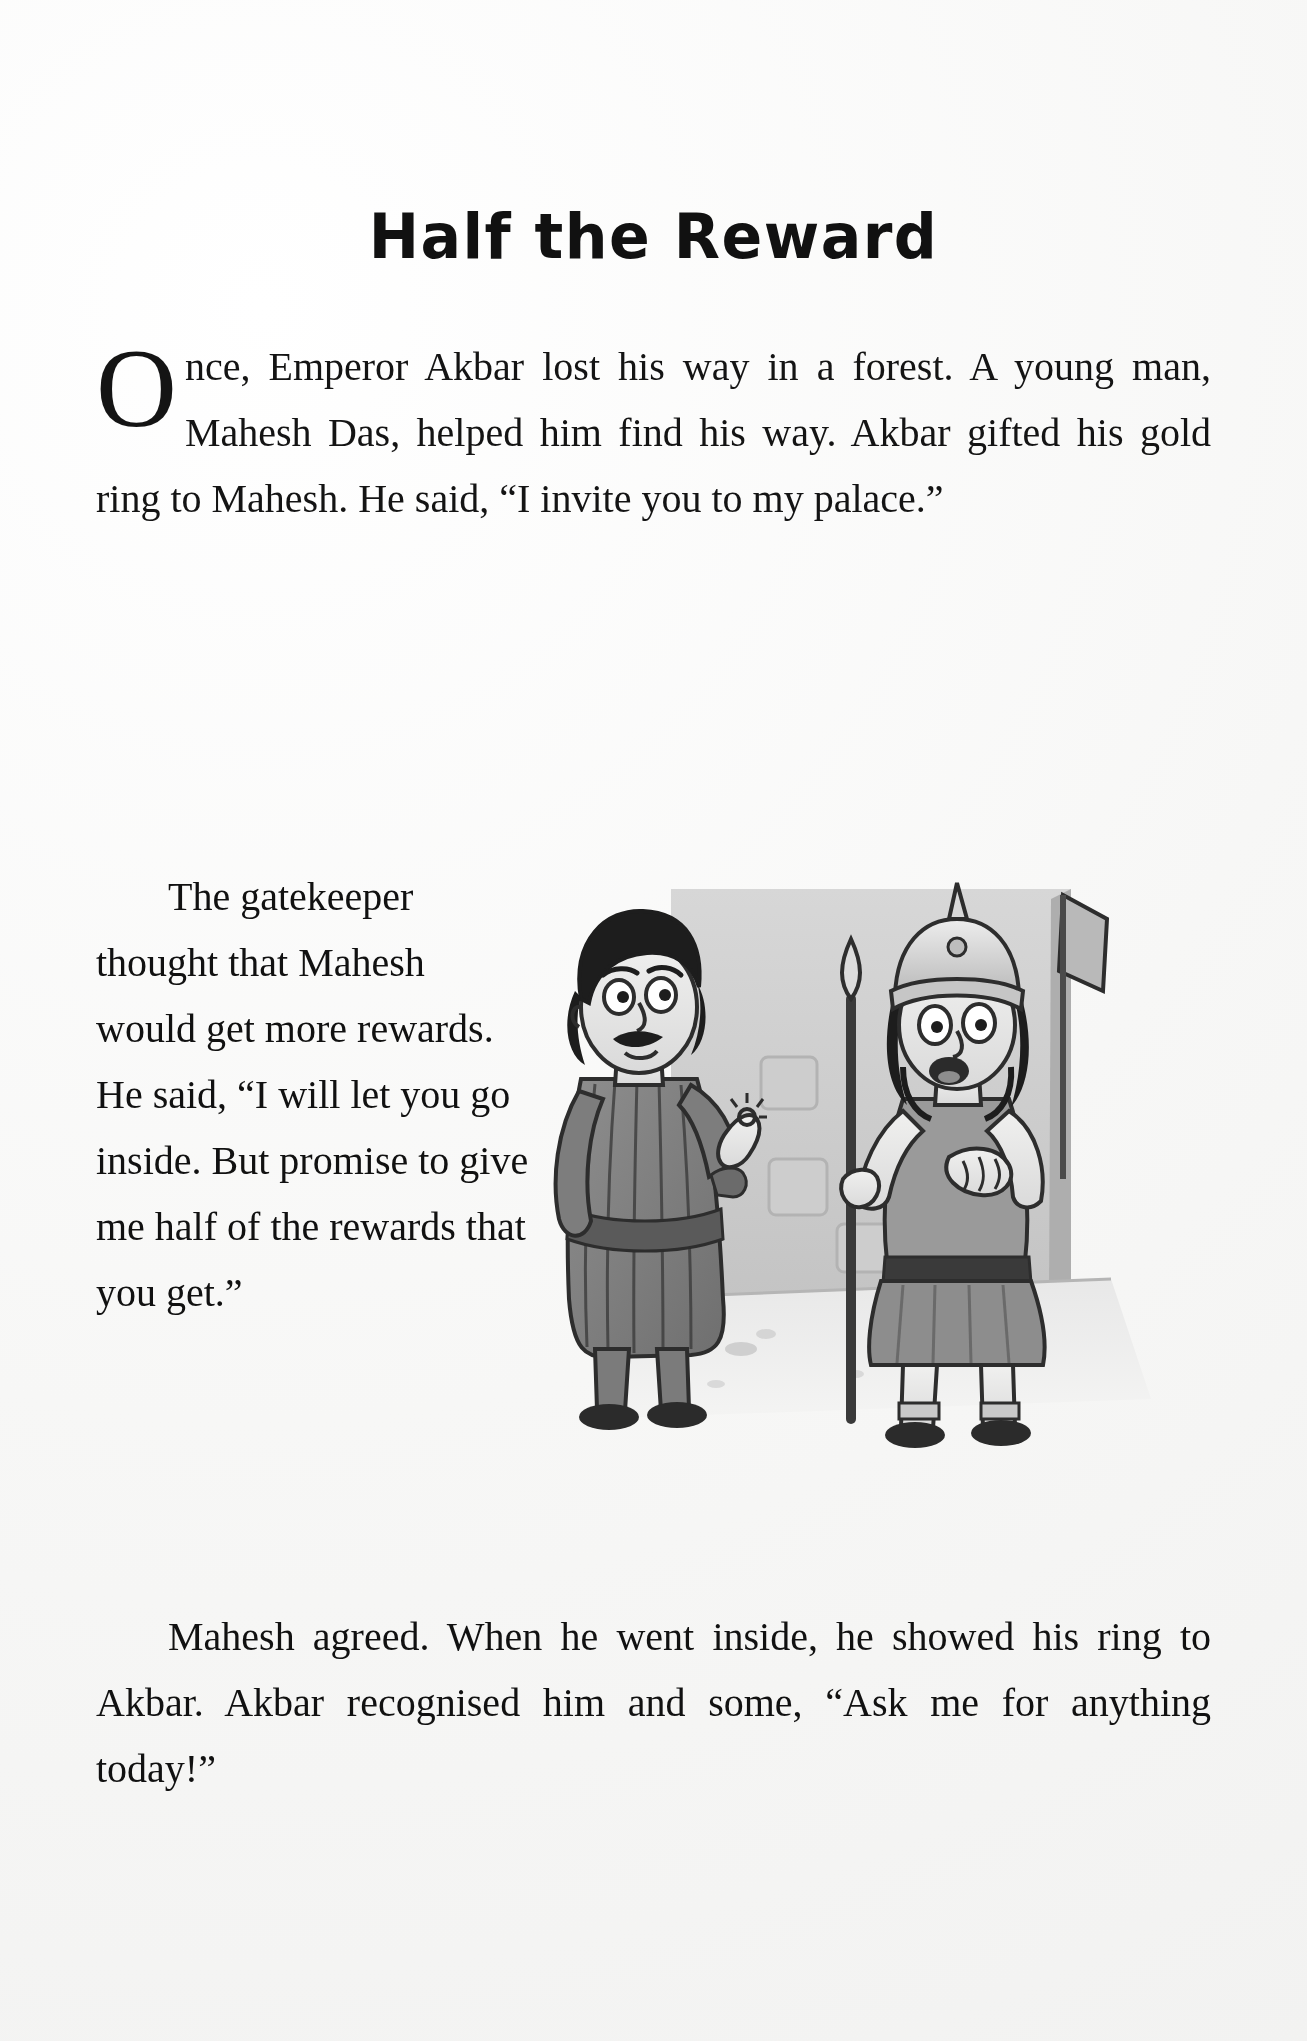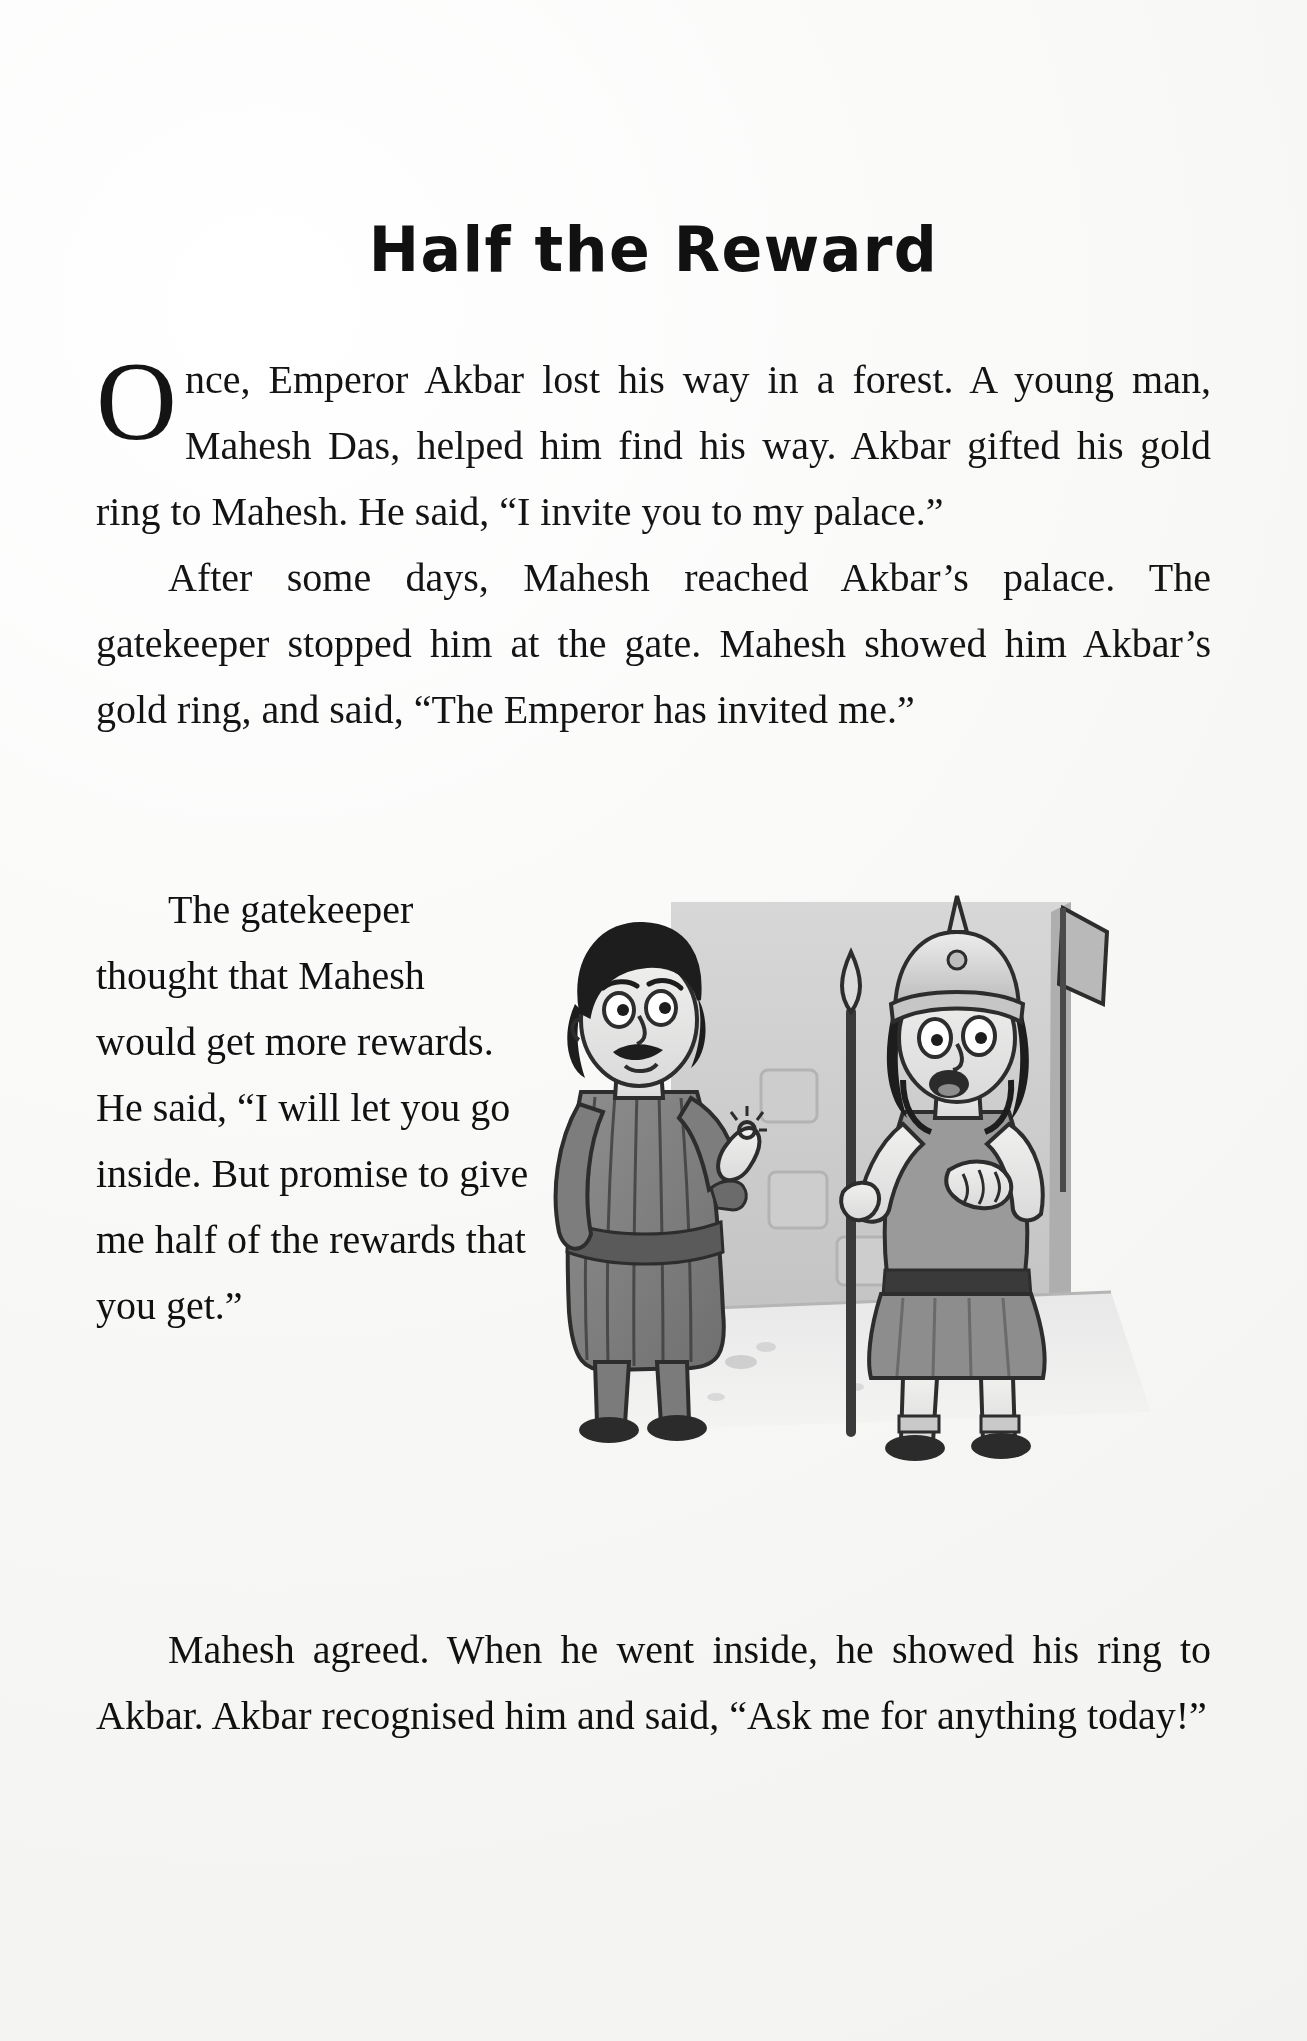--- a/index.html
+++ b/index.html
@@ -20,21 +20,21 @@
     position: absolute;
     inset: 0;
     background: #fbfbfa;
     background-image:
       radial-gradient(circle at 20% 15%, #ffffff 0%, #f7f7f6 55%, #f2f2f1 100%);
   }
 
   .page-inner {
     position: absolute;
     left: 96px;
-    top: 17px;
+    top: 4px;
     width: 1115px;
     height: 1775px;
   }
 
   
   .story-title {
     position: absolute;
     left: 0;
     top: 196px;
     width: 1115px;
@@ -128,30 +128,29 @@
 </head>
 <body>
 
 <div class="page">
   <div class="page-inner">
 
     <div class="story-title">Half the Reward</div>
 
     <div class="body-text">
       <p class="para first"><span class="dropcap">O</span><span>nce, Emperor Akbar lost his way in a forest. A young man, Mahesh Das, helped him find his way. Akbar gifted his gold ring to Mahesh. He said, “I invite you to my palace.”</span></p>
-      <p class="para">After some days, Mahesh reached Akbar’s palace. The gatekeeper stopped him at the gate. Mahesh showed him Akbar’s gold ring, and said, “The Emperor has invited me.”</p>
     </div>
 
     <div class="wrap-block">
       <div class="float-art"></div>
       <p class="wrap-para">The gatekeeper thought that Mahesh would get more rewards. He said, “I will let you go inside. But promise to give me half of the rewards that you get.”</p>
     </div>
 
     <div class="tail-text">
-      <p>Mahesh agreed. When he went inside, he showed his ring to Akbar. Akbar recognised him and said, “Ask me for anything today!”</p>
+      <p>Mahesh agreed. When he went inside, he showed his ring to Akbar. Akbar recognised him and some, “Ask me for anything today!”</p>
     </div>
 
     <div class="illus">
       <svg viewBox="0 0 660 650" width="660" height="650" xmlns="http://www.w3.org/2000/svg">
         <defs>
           <linearGradient id="wallg" x1="0" y1="0" x2="0" y2="1">
             <stop offset="0%" stop-color="#d7d7d7"></stop>
             <stop offset="100%" stop-color="#c4c4c4"></stop>
           </linearGradient>
           <linearGradient id="floorg" x1="0" y1="0" x2="0" y2="1">

